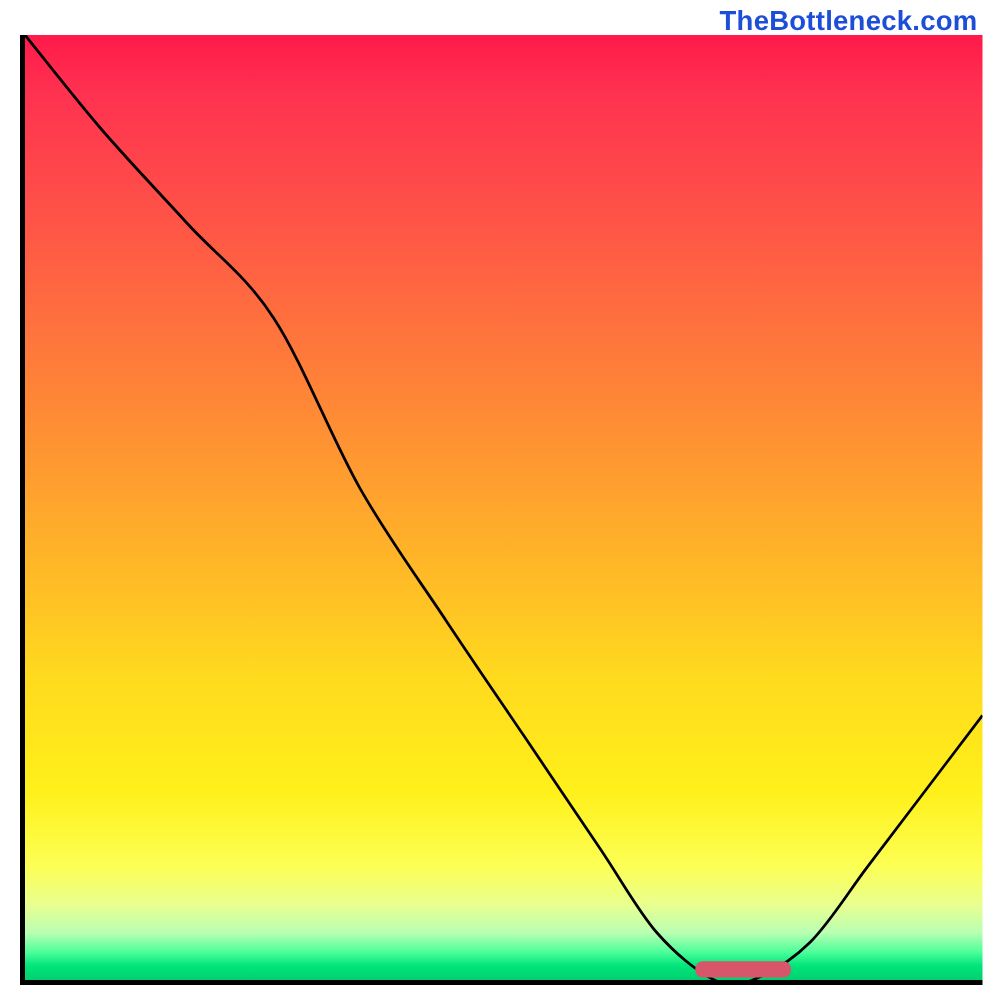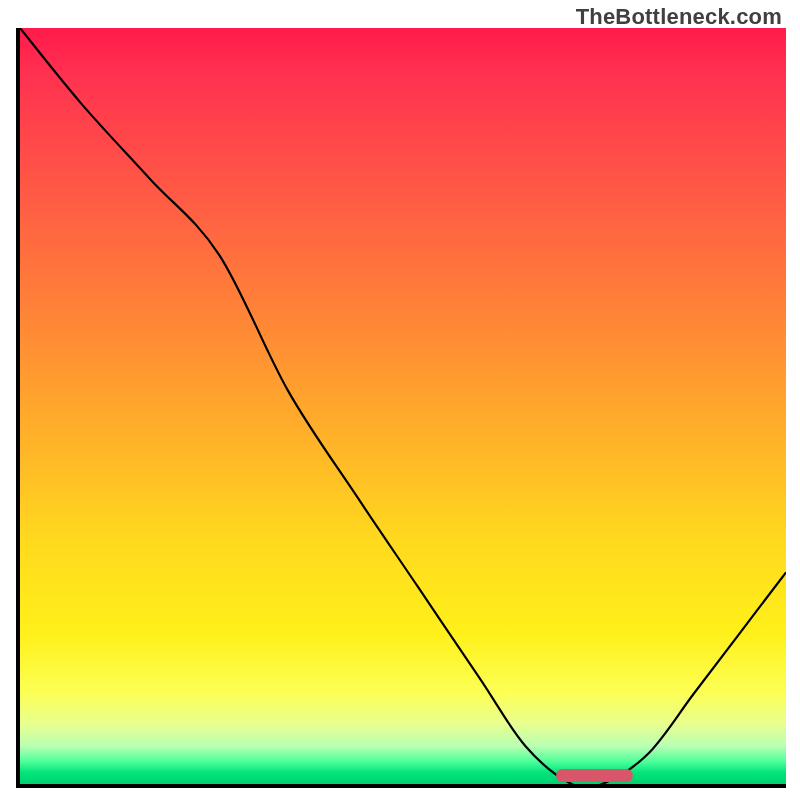--- a/index.html
+++ b/index.html
@@ -10,21 +10,21 @@
     position: relative;
     overflow: hidden;
     font-family: Arial, sans-serif;
   }
   .watermark {
     position: absolute;
     top: 4px;
     right: 18px;
     font-size: 22px;
     font-weight: 600;
-    color: #404040;
+    color: #1d4ed8;
     letter-spacing: 0.2px;
   }
   .plot-frame {
     position: absolute;
     left: 16px;
     top: 28px;
     width: 770px;
     height: 760px;
     border-left: 4px solid #000;
     border-bottom: 4px solid #000;

